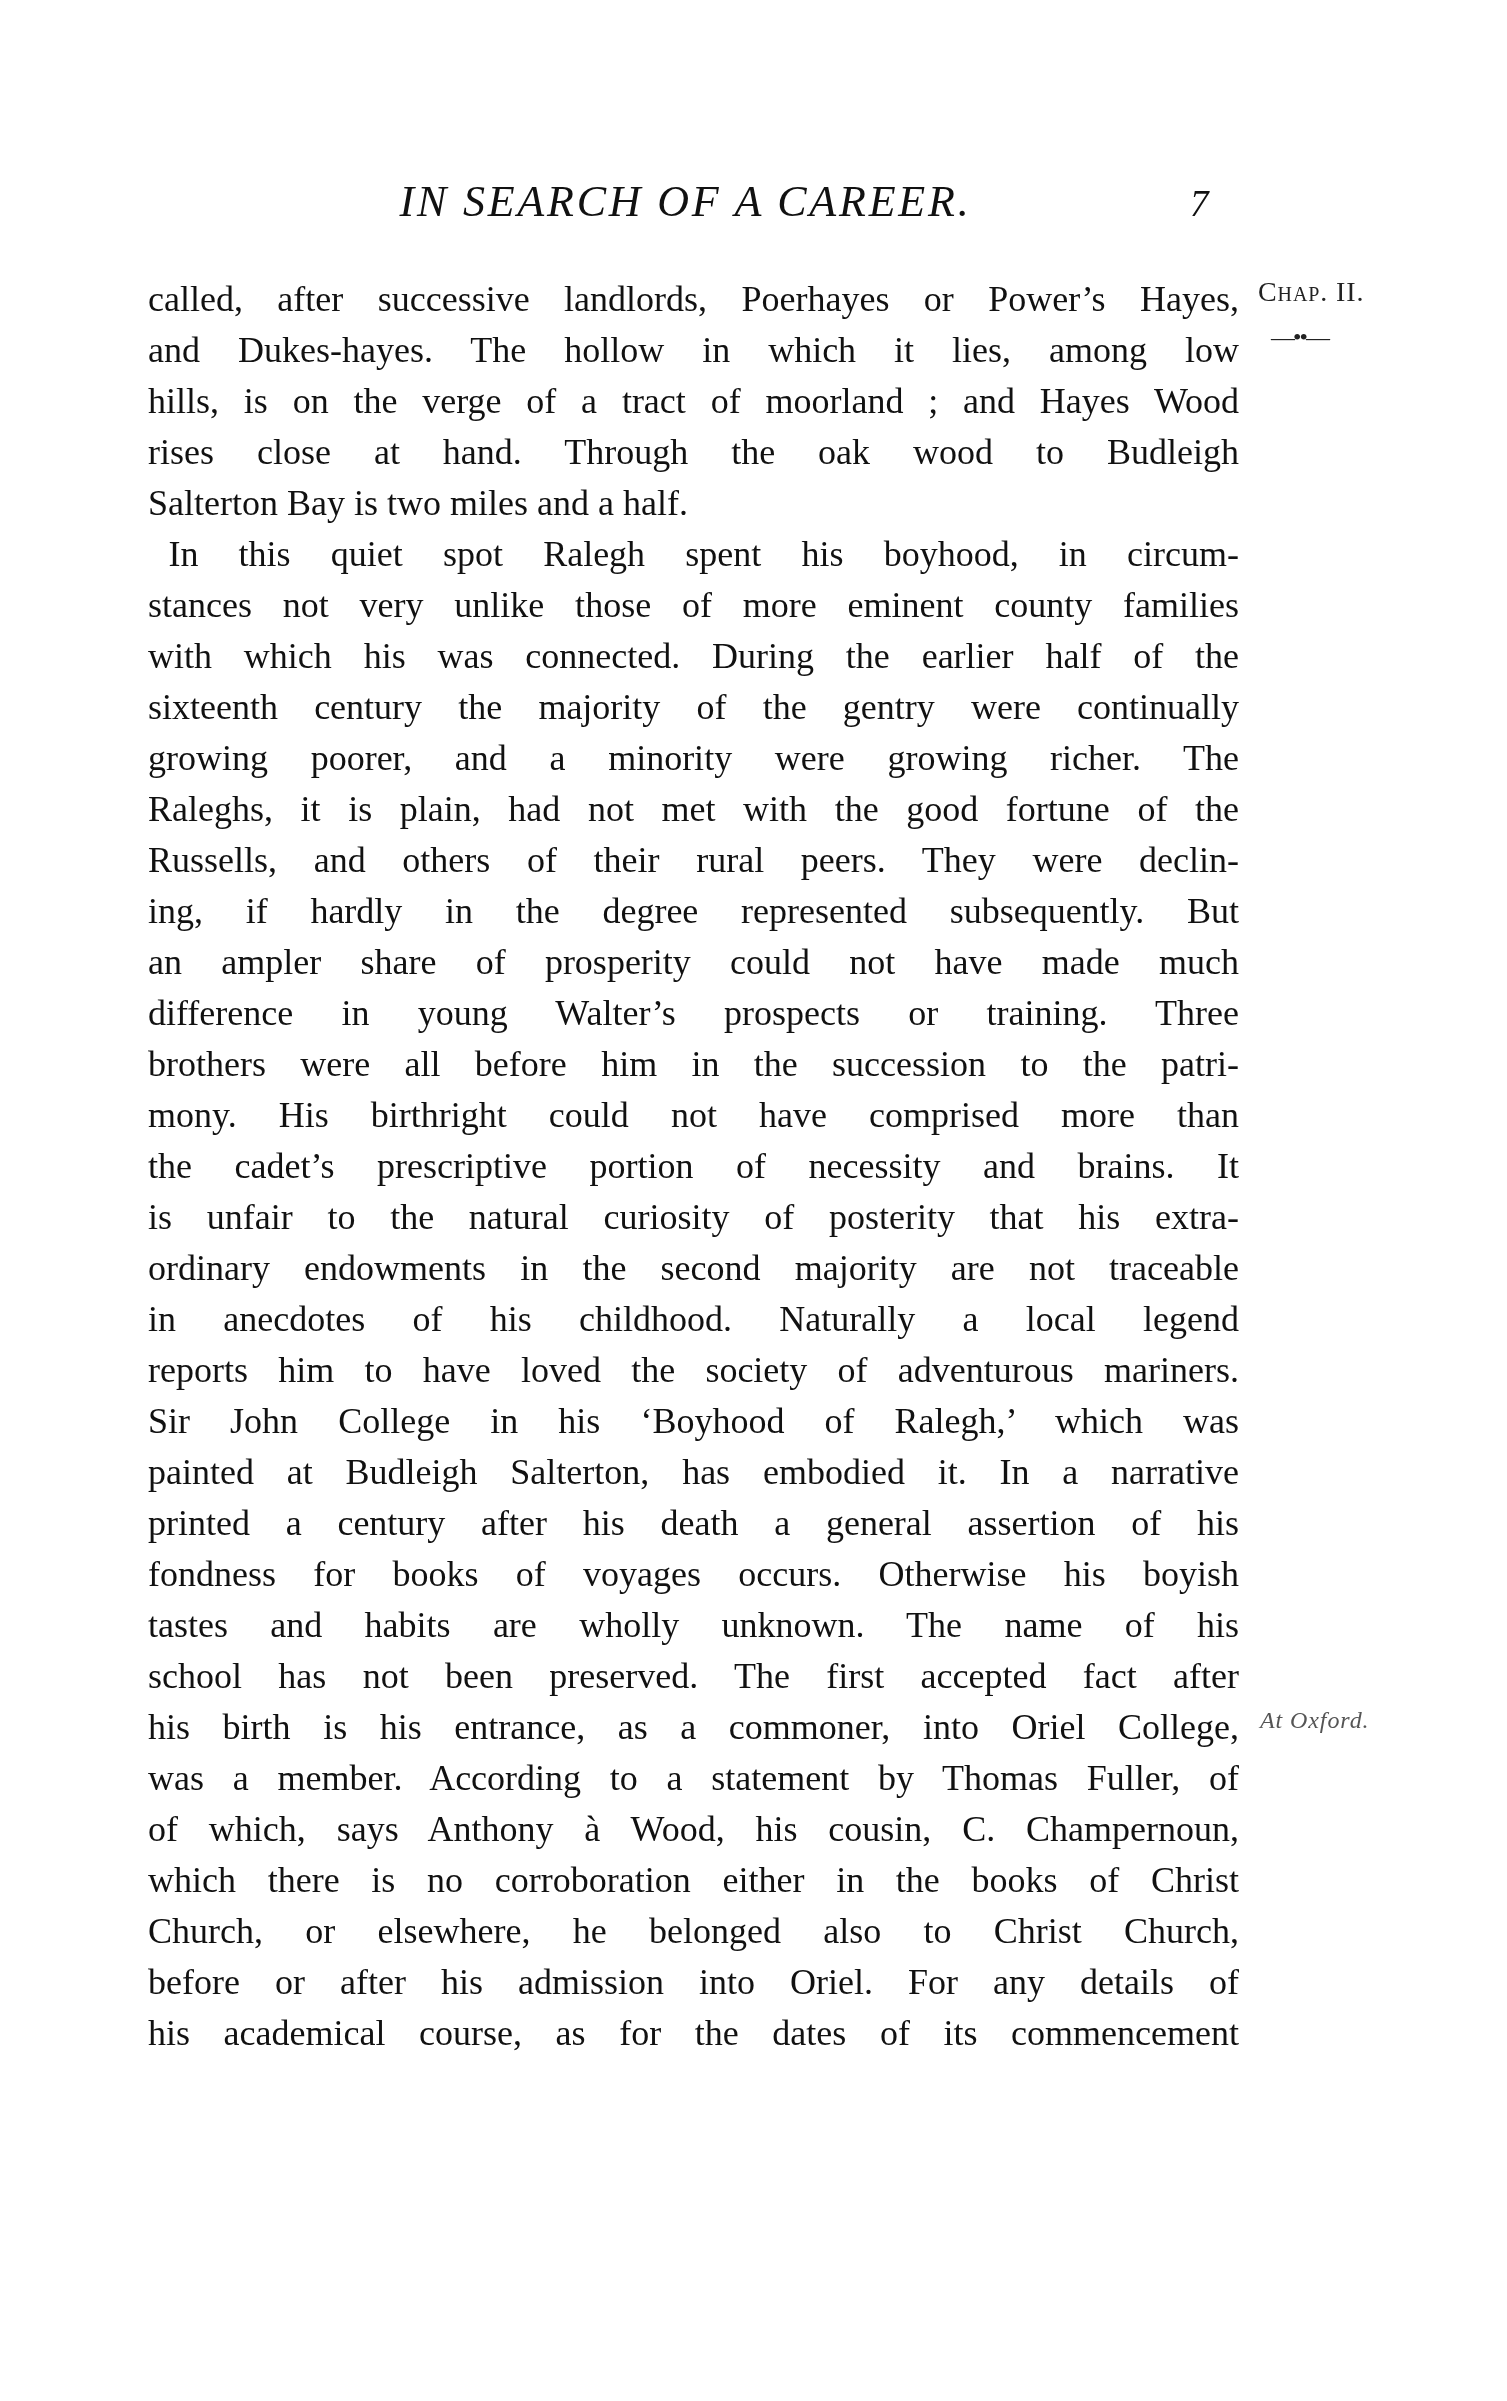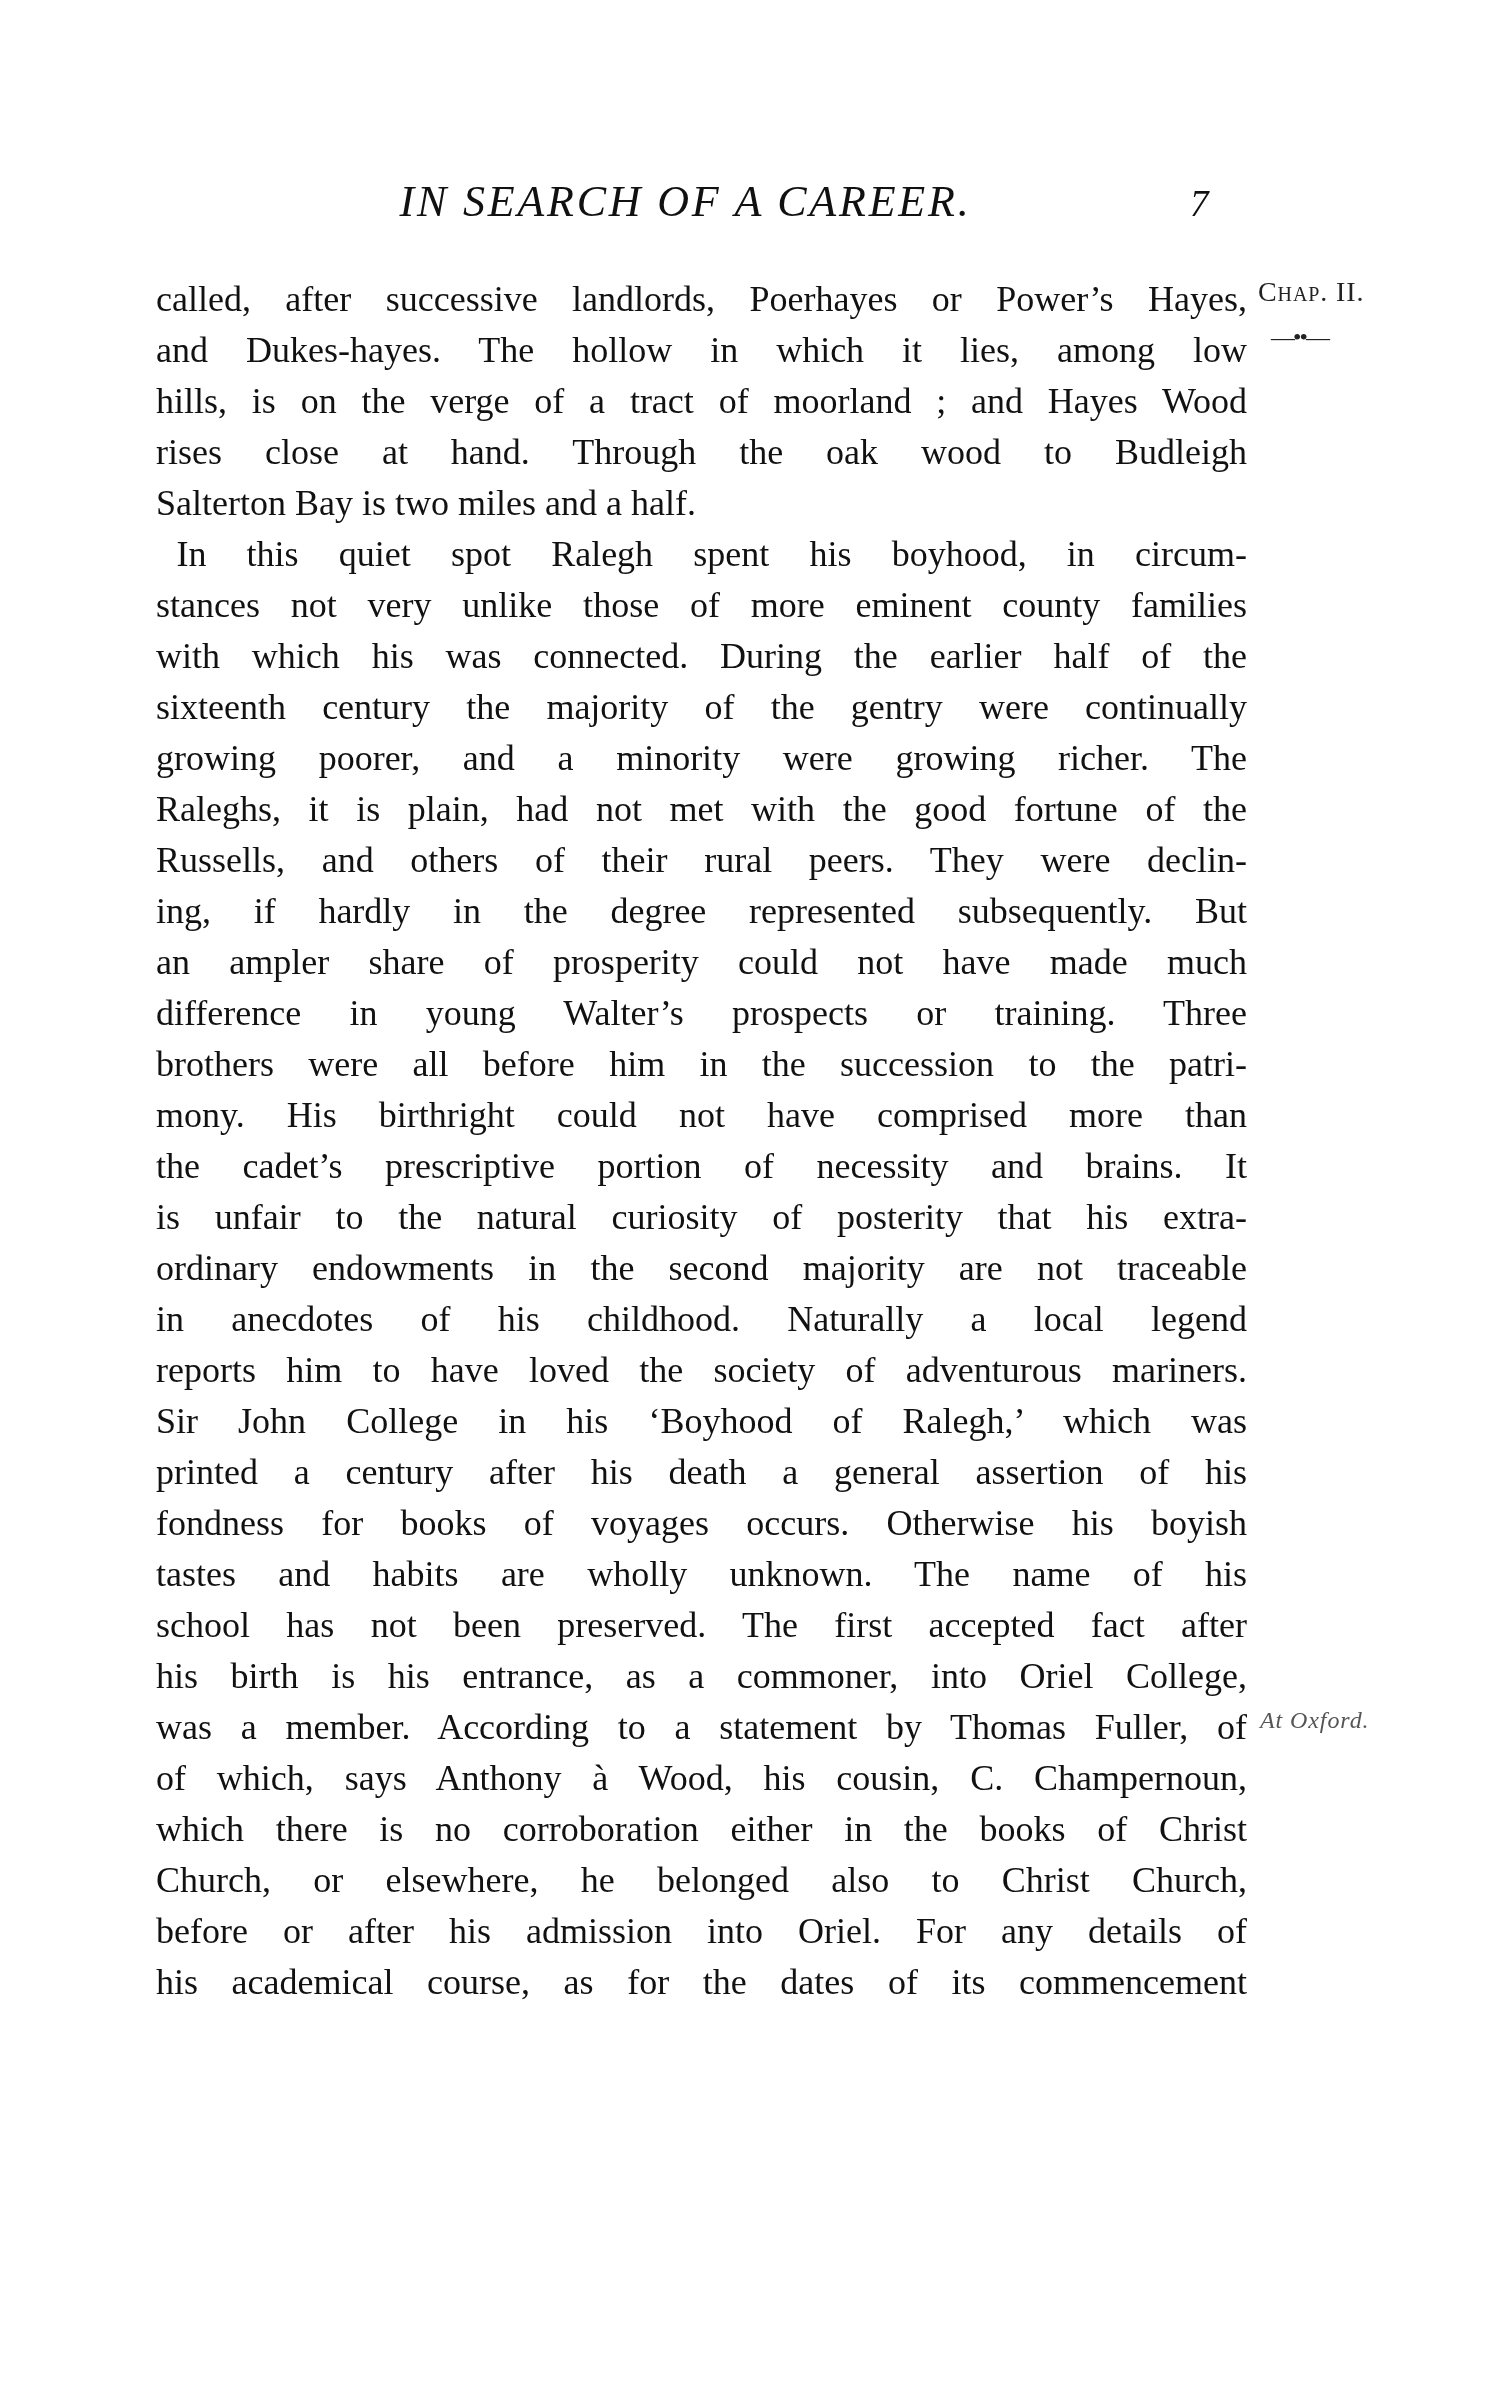--- a/index.html
+++ b/index.html
@@ -1,20 +1,20 @@
 <!DOCTYPE html>
 <html style="font-size:15px"><head>
 <meta charset="utf-8">
 <style>
   html,body{margin:0;padding:0;background:#fff;}
   body{width:1507px;height:2401px;position:relative;overflow:hidden;font-family:"Liberation Serif","DejaVu Serif",serif;color:#111;}
   .header{position:absolute;top:176px;left:0;width:1507px;height:56px;}
   .running-title{position:absolute;left:389px;top:0;width:593px;text-align:center;font-style:italic;font-size:44px;letter-spacing:2.8px;}
   .page-number{position:absolute;left:1190px;top:5.6px;font-size:37px;font-style:italic;}
-  .body-text{position:absolute;left:148px;top:274px;width:1091px;margin-left:8px;}
+  .body-text{position:absolute;left:148px;top:274px;width:1091px;}
   .line{height:51px;line-height:51px;font-size:36px;white-space:nowrap;text-align:justify;text-align-last:justify;}
   .line.last{text-align-last:left;}
   .line.indent{padding-left:20.4px;}
   .margin-note{position:absolute;font-size:25px;color:#222;}
   .chap{left:1258px;top:276px;font-variant:small-caps;letter-spacing:0.9px;font-size:28px;}
   .ornament{left:1271px;top:324px;font-size:24px;letter-spacing:-1.9px;}
   .oxford{left:1260px;top:1707px;font-style:italic;font-size:24px;color:#555;letter-spacing:0.9px;}
 </style>
 </head>
 <body>
@@ -45,20 +45,21 @@
   <div class="line">an ampler share of prosperity could not have made much</div>
   <div class="line">difference in young Walter’s prospects or training.  Three</div>
   <div class="line">brothers were all before him in the succession to the patri-</div>
   <div class="line">mony.  His birthright could not have comprised more than</div>
   <div class="line">the cadet’s prescriptive portion of necessity and brains.  It</div>
   <div class="line">is unfair to the natural curiosity of posterity that his extra-</div>
   <div class="line">ordinary endowments in the second majority are not traceable</div>
   <div class="line">in anecdotes of his childhood.  Naturally a local legend</div>
   <div class="line">reports him to have loved the society of adventurous mariners.</div>
   <div class="line">Sir John College in his ‘Boyhood of Ralegh,’ which was</div>
+  <div class="line">painted at Budleigh Salterton, has embodied it.  In a narrative</div>
   <div class="line">printed a century after his death a general assertion of his</div>
   <div class="line">fondness for books of voyages occurs.  Otherwise his boyish</div>
   <div class="line">tastes and habits are wholly unknown.  The name of his</div>
   <div class="line">school has not been preserved.  The first accepted fact after</div>
   <div class="line">his birth is his entrance, as a commoner, into Oriel College,</div>
   <div class="line">was a member.  According to a statement by Thomas Fuller, of</div>
   <div class="line">of which, says Anthony à Wood, his cousin, C. Champernoun,</div>
   <div class="line">which there is no corroboration either in the books of Christ</div>
   <div class="line">Church, or elsewhere, he belonged also to Christ Church,</div>
   <div class="line">before or after his admission into Oriel.  For any details of</div>

